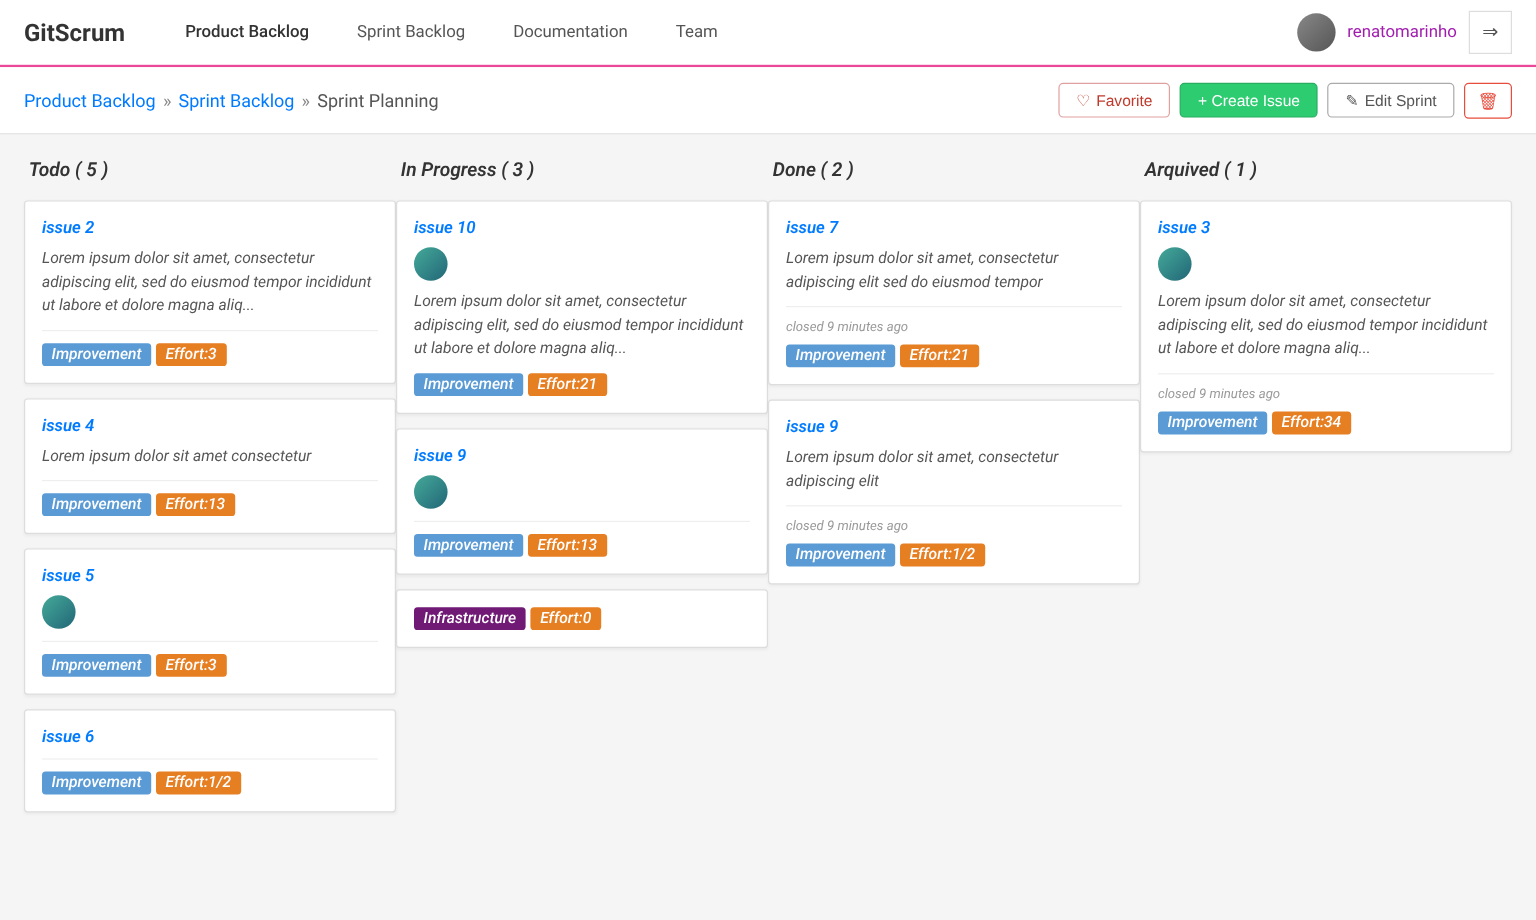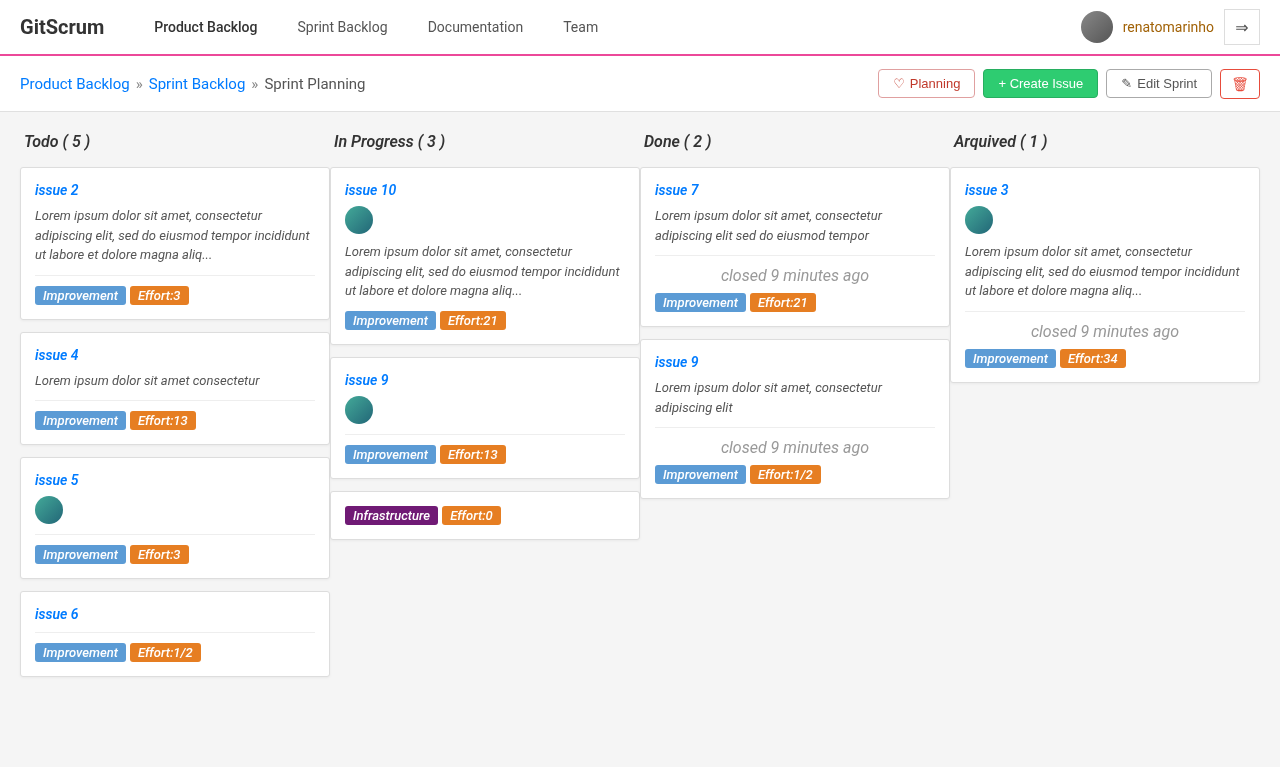--- a/index.html
+++ b/index.html
@@ -36,21 +36,21 @@
       font-size: 14px;
       cursor: pointer;
     }
     .nav-link.active { color: #333; font-weight: 500; }
     .navbar-right {
       display: flex;
       align-items: center;
       gap: 10px;
       margin-left: auto;
     }
-    .username { font-size: 14px; color: #a16207; }
+    .username { font-size: 14px; color: #a21caf; }
     .logout-btn {
       width: 36px;
       height: 36px;
       border: 1px solid #ddd;
       background: #fff;
       cursor: pointer;
       display: flex;
       align-items: center;
       justify-content: center;
       font-size: 16px;
@@ -153,24 +153,23 @@
       color: #555;
       line-height: 1.5;
       margin-bottom: 10px;
     }
     .card-divider {
       border: none;
       border-top: 1px solid #eee;
       margin: 10px 0;
     }
     .card-closed {
-      font-size: 16px;
+      font-size: 11px;
       color: #999;
       margin-bottom: 8px;
-      text-align: center;
     }
     .card-tags {
       display: flex;
       gap: 4px;
       flex-wrap: wrap;
     }
     .tag {
       padding: 2px 8px;
       border-radius: 3px;
       font-size: 13px;
@@ -226,21 +225,21 @@
   <div class="breadcrumb">
     <a href="#">Product Backlog</a>
     <span class="breadcrumb-sep">»</span>
     <a href="#">Sprint Backlog</a>
     <span class="breadcrumb-sep">»</span>
     <span class="breadcrumb-current">Sprint Planning</span>
   </div>
   <div class="breadcrumb-actions">
     <button class="btn btn-outline-pink">
       <span>♡</span>
-      <span>Planning</span>
+      <span>Favorite</span>
     </button>
     <button class="btn btn-primary">
       <span>+ Create Issue</span>
     </button>
     <button class="btn btn-secondary">
       <span>✎</span>
       <span>Edit Sprint</span>
     </button>
     <button class="btn-danger-icon">
       <span>🗑</span>

